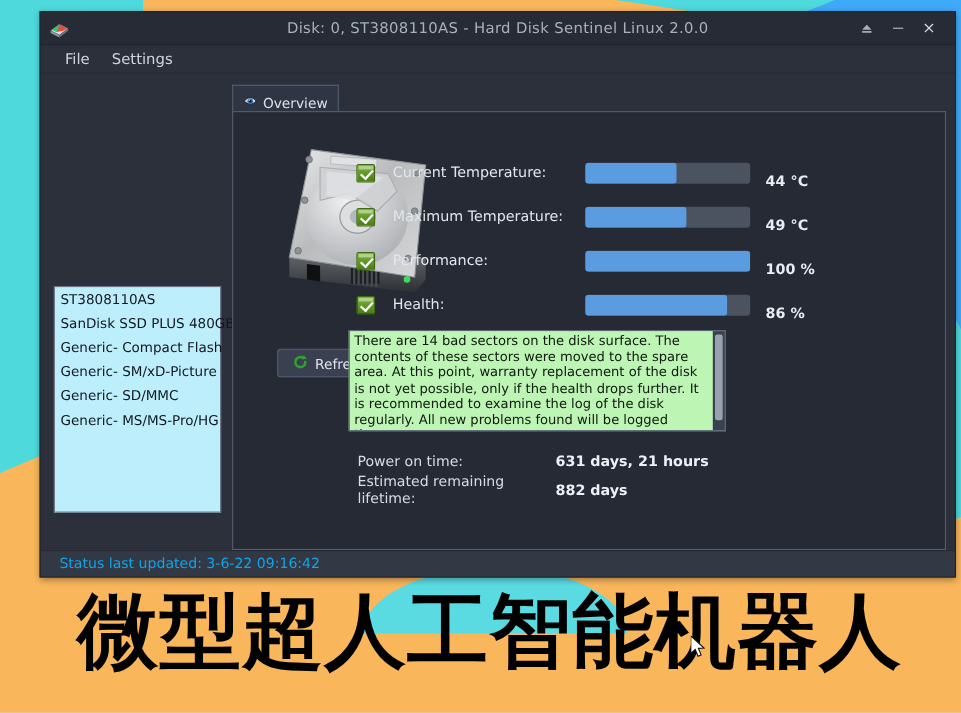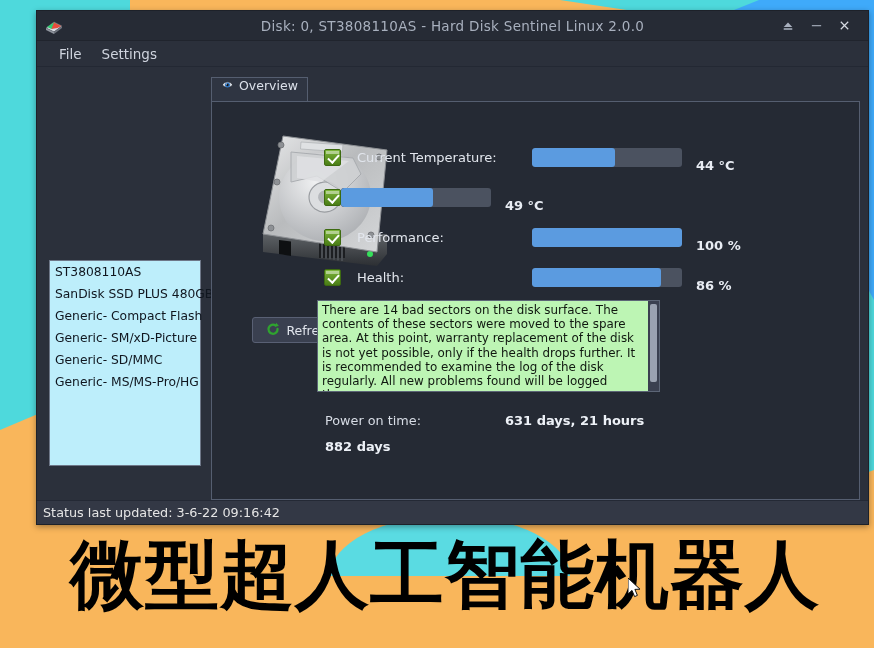--- a/index.html
+++ b/index.html
@@ -151,21 +151,21 @@
     min-width: 0;
     padding-left: 6px;
   }
   #tabstrip {
     display: flex;
     align-items: flex-end;
     height: 26px;
     flex: 0 0 26px;
   }
   #tab-overview {
-    display: flex; align-items: flex-start; gap: 5px;
+    display: flex; align-items: flex-end; gap: 5px;
     height: 24px;
     padding: 0 9px;
     background: #2F3542;
     border: 1px solid #555e70;
     border-bottom: none;
     color: #DCE1EA;
     font-size: 12.5px;
   }
   #tabpanel {
     flex: 1 1 auto;
@@ -174,22 +174,22 @@
     position: relative;
     min-height: 0;
   }
   
   #statusbar {
     flex: 0 0 24px;
     height: 24px;
     background: #333845;
     border-top: 1px solid #242935;
     display: flex; align-items: center;
-    padding-left: 6px;
-    color: #e5e5e5;
+    padding-left: 17px;
+    color: #0ea5e9;
     font-size: 12.8px;
   }
   
   #metrics {
     position: absolute;
     left: 112px; top: 35px;
     width: 625px;
   }
   .metric-row {
     display: flex; align-items: center;
@@ -452,20 +452,21 @@
             <div class="metric-row">
               <div class="chk"></div>
               <div class="metric-label">Current Temperature:</div>
               <div class="bar-track">
                 <div class="bar-fill" style="width: 55%;"></div>
               </div>
               <div class="metric-value">44 °C</div>
             </div>
             <div class="metric-row">
               <div class="chk"></div>
+              <div class="metric-label">Maximum Temperature:</div>
               <div class="bar-track">
                 <div class="bar-fill" style="width: 61%;"></div>
               </div>
               <div class="metric-value">49 °C</div>
             </div>
             <div class="metric-row">
               <div class="chk"></div>
               <div class="metric-label">Performance:</div>
               <div class="bar-track">
                 <div class="bar-fill" style="width: 100%;"></div>
@@ -498,20 +499,21 @@
               <div id="msgthumb"></div>
             </div>
           </div>
 
           <div id="inforows">
             <div class="info-row">
               <div class="info-label">Power on time:</div>
               <div class="info-value">631 days, 21 hours</div>
             </div>
             <div class="info-row">
+              <div class="info-label">Estimated remaining lifetime:</div>
               <div class="info-value">882 days</div>
             </div>
           </div>
 
         </div>
       </div>
     </div>
 
     <div id="statusbar">
       <span>Status last updated: 3-6-22 09:16:42</span>

